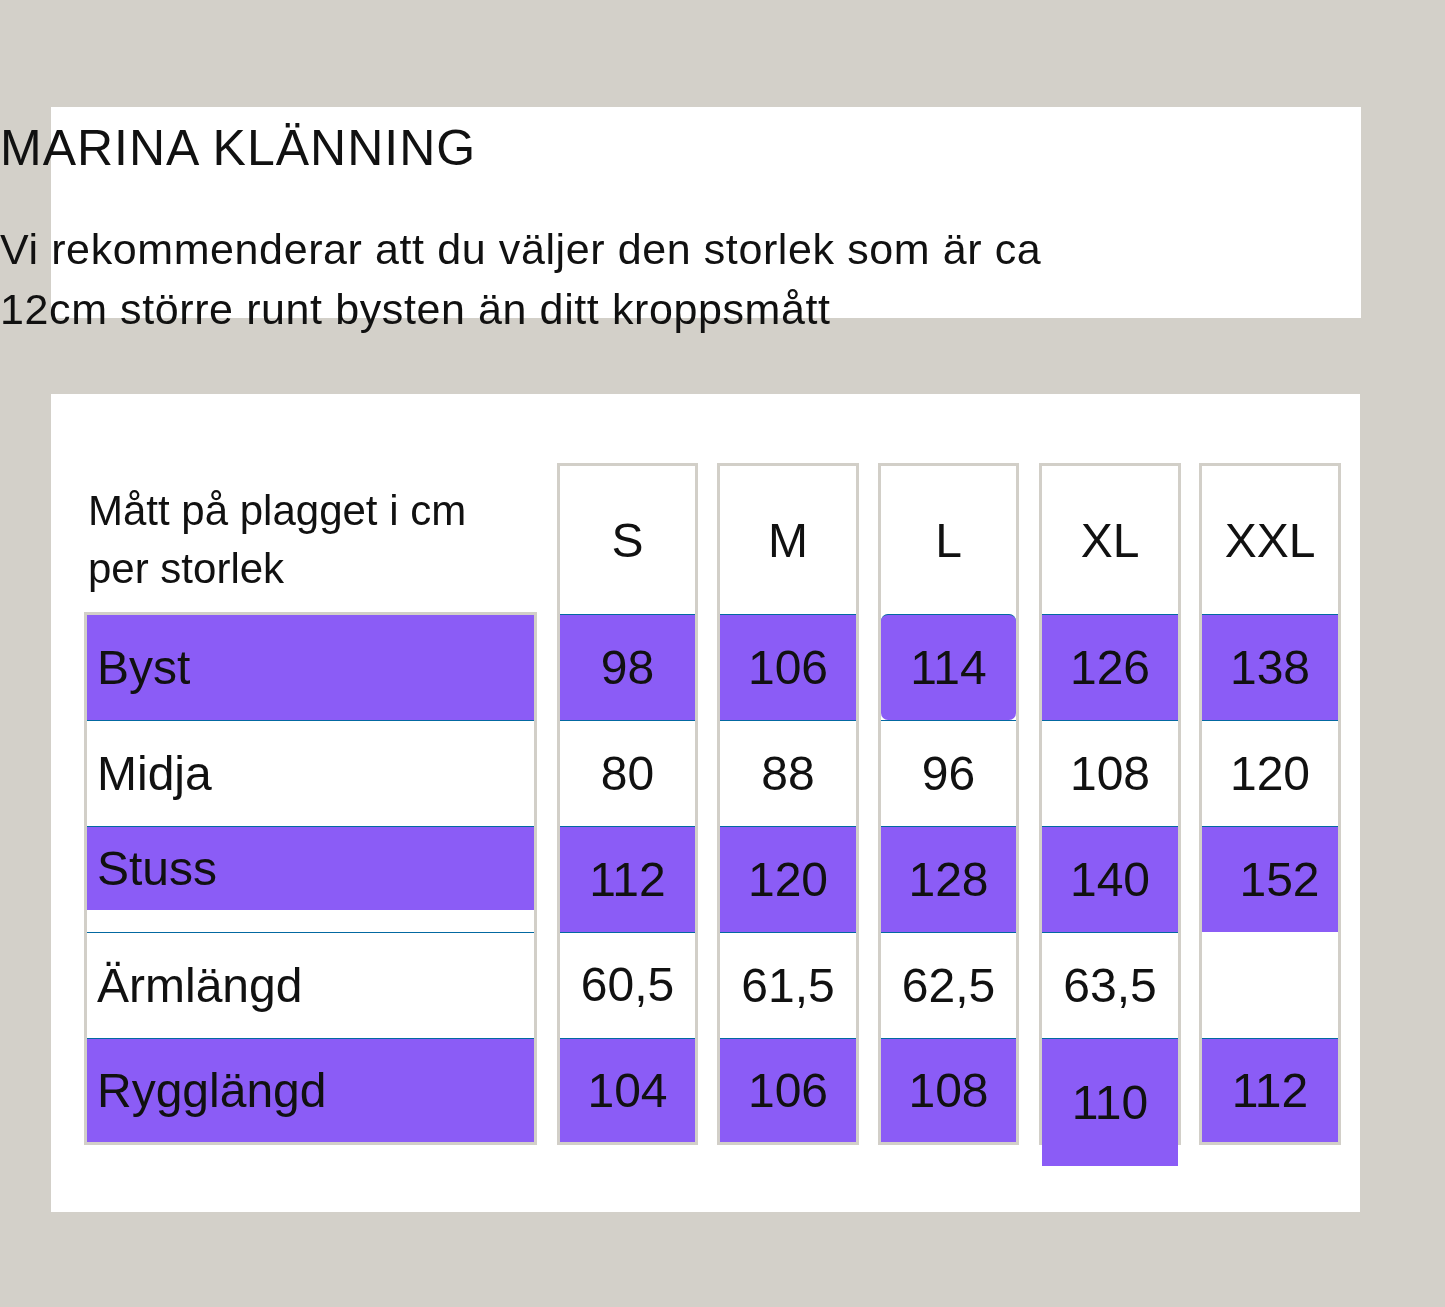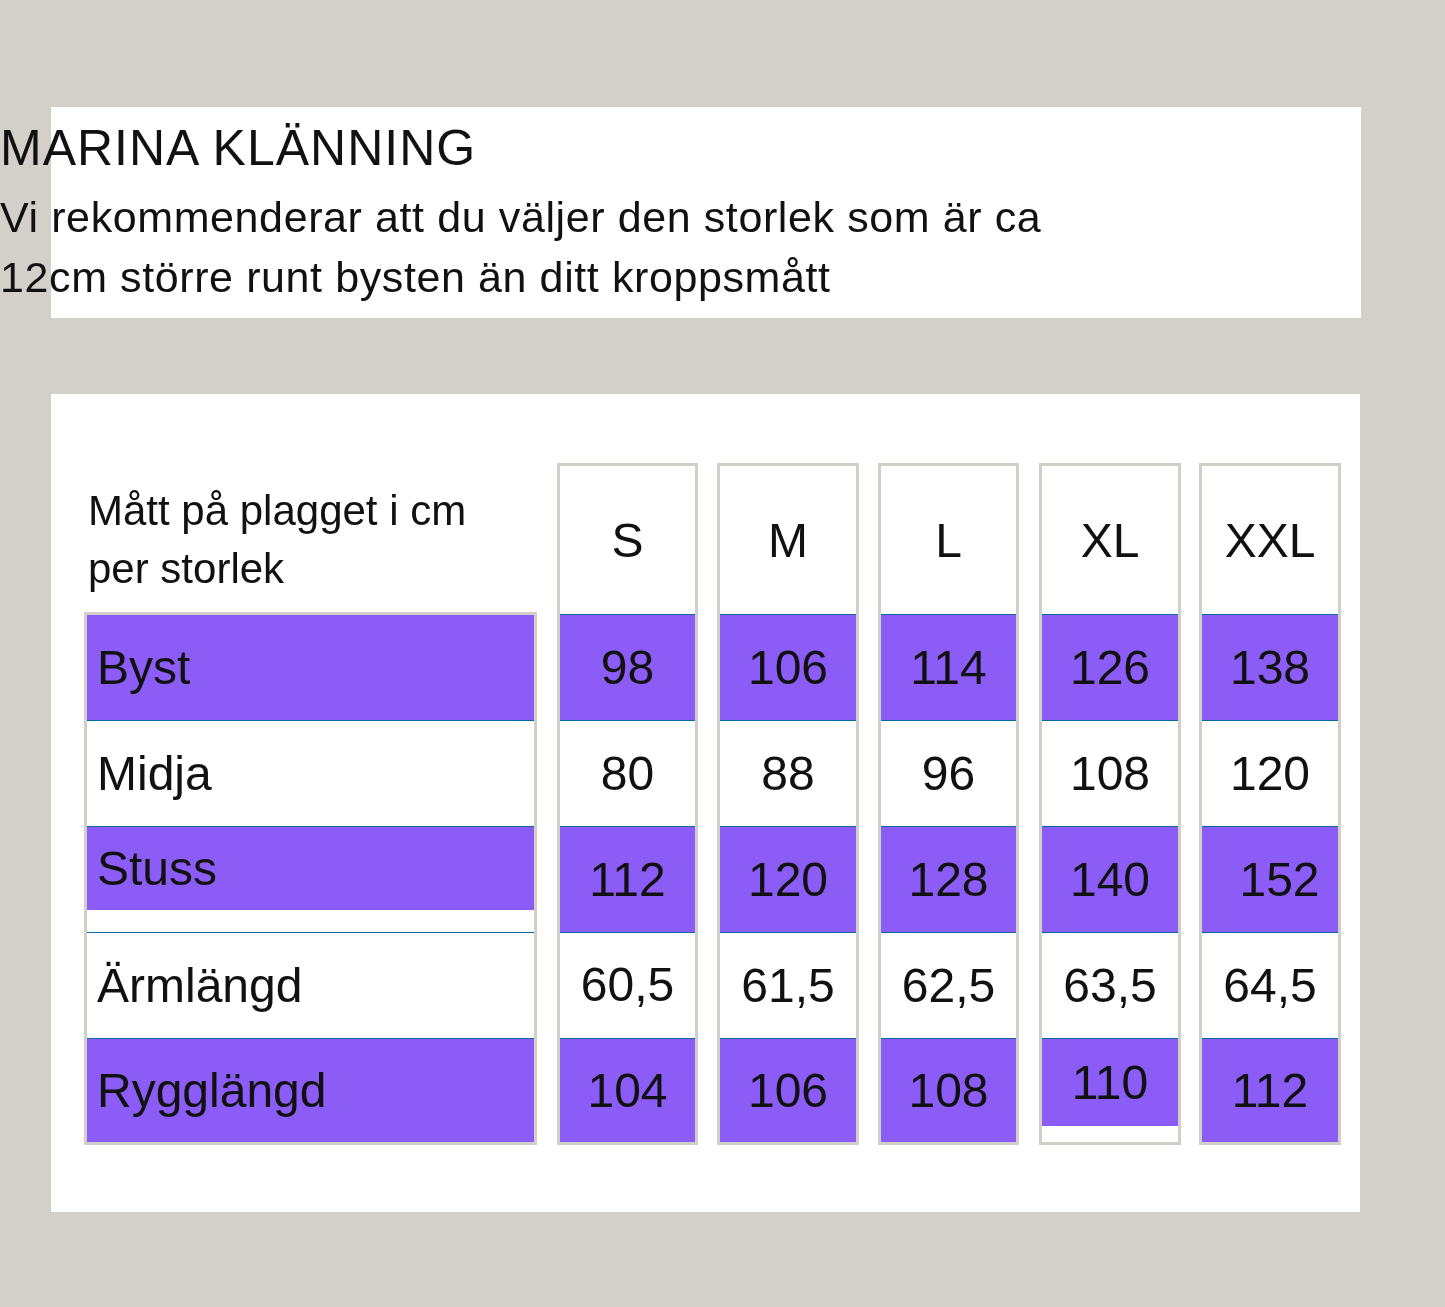--- a/index.html
+++ b/index.html
@@ -3,21 +3,21 @@
 <meta charset="utf-8">
 <style>
   html, body { margin:0; padding:0; }
   body {
     width:1445px; height:1307px; background:#d3d0c9; position:relative; overflow:hidden;
     font-family:"Liberation Sans", "DejaVu Sans", sans-serif; color:#111;
   }
   .box { position:absolute; background:#fff; }
   #header-box { left:51px; top:107px; width:1310px; height:211px; text-align:center; }
   .title { position:absolute; left:0; right:0; top:118px; font-size:50px; font-weight:normal; letter-spacing:1px; line-height:60px; }
-  .sub { position:absolute; left:0; right:0; font-size:43px; line-height:60px; letter-spacing:0.6px; }
+  .sub { position:absolute; left:0; right:0; font-size:43px; line-height:60px; letter-spacing:0.6px;margin-top:32px; }
   #table-box { left:51px; top:394px; width:1309px; height:818px; }
   .caption { position:absolute; left:88px; top:482px; width:440px; font-size:42px; line-height:58px; }
   .col { position:absolute; border:3px solid #d2cfc8; box-sizing:border-box; background:#fff; }
   .cell { position:absolute; left:0; right:0; box-sizing:border-box; display:flex; align-items:center; font-size:48px; }
   .cell.num { justify-content:center; }
   .cell.lbl { padding-left:10px; }
   .cell.shade { background:#8b5cf6;text-align:center; }
   .cell.sep { border-top:1px solid #0369a1; }
   .hdr { position:absolute; left:0; right:0; top:0; height:148px; display:flex; align-items:center; justify-content:center; font-size:48px; }
 </style>
@@ -53,36 +53,35 @@
   <div class="hdr">M</div>
   <div class="cell num shade sep" style="top:148px; height:106px;">106</div>
   <div class="cell num sep" style="top:254px; height:106px;">88</div>
   <div class="cell num shade sep" style="top:360px; height:106px;">120</div>
   <div class="cell num sep" style="top:466px; height:106px;">61,5</div>
   <div class="cell num shade sep" style="top:572px; height:104px;">106</div>
 </div>
 
 <div class="col" style="left:878px; top:463px; width:141px; height:682px;">
   <div class="hdr">L</div>
-  <div class="cell num shade sep" style="top:148px; height:106px;">114</div>
+  <div class="cell num shade sep" style="top:148px; height:106px;border-radius:7px;">114</div>
   <div class="cell num sep" style="top:254px; height:106px;">96</div>
   <div class="cell num shade sep" style="top:360px; height:106px;">128</div>
   <div class="cell num sep" style="top:466px; height:106px;">62,5</div>
   <div class="cell num shade sep" style="top:572px; height:104px;">108</div>
 </div>
 
 <div class="col" style="left:1039px; top:463px; width:142px; height:682px;">
   <div class="hdr">XL</div>
   <div class="cell num shade sep" style="top:148px; height:106px;">126</div>
   <div class="cell num sep" style="top:254px; height:106px;">108</div>
   <div class="cell num shade sep" style="top:360px; height:106px;">140</div>
   <div class="cell num sep" style="top:466px; height:106px;">63,5</div>
-  <div class="cell num shade sep" style="top:572px; height:88px;">110</div>
+  <div class="cell num shade sep" style="top:572px; height:128px;">110</div>
 </div>
 
 <div class="col" style="left:1199px; top:463px; width:142px; height:682px;">
   <div class="hdr">XXL</div>
   <div class="cell num shade sep" style="top:148px; height:106px;">138</div>
   <div class="cell num sep" style="top:254px; height:106px;">120</div>
   <div class="cell num shade sep" style="top:360px; height:106px;padding-left:19px;">152</div>
-  <div class="cell num sep" style="top:466px; height:106px;">64,5</div>
   <div class="cell num shade sep" style="top:572px; height:104px;">112</div>
 </div>
 
 </body></html>

